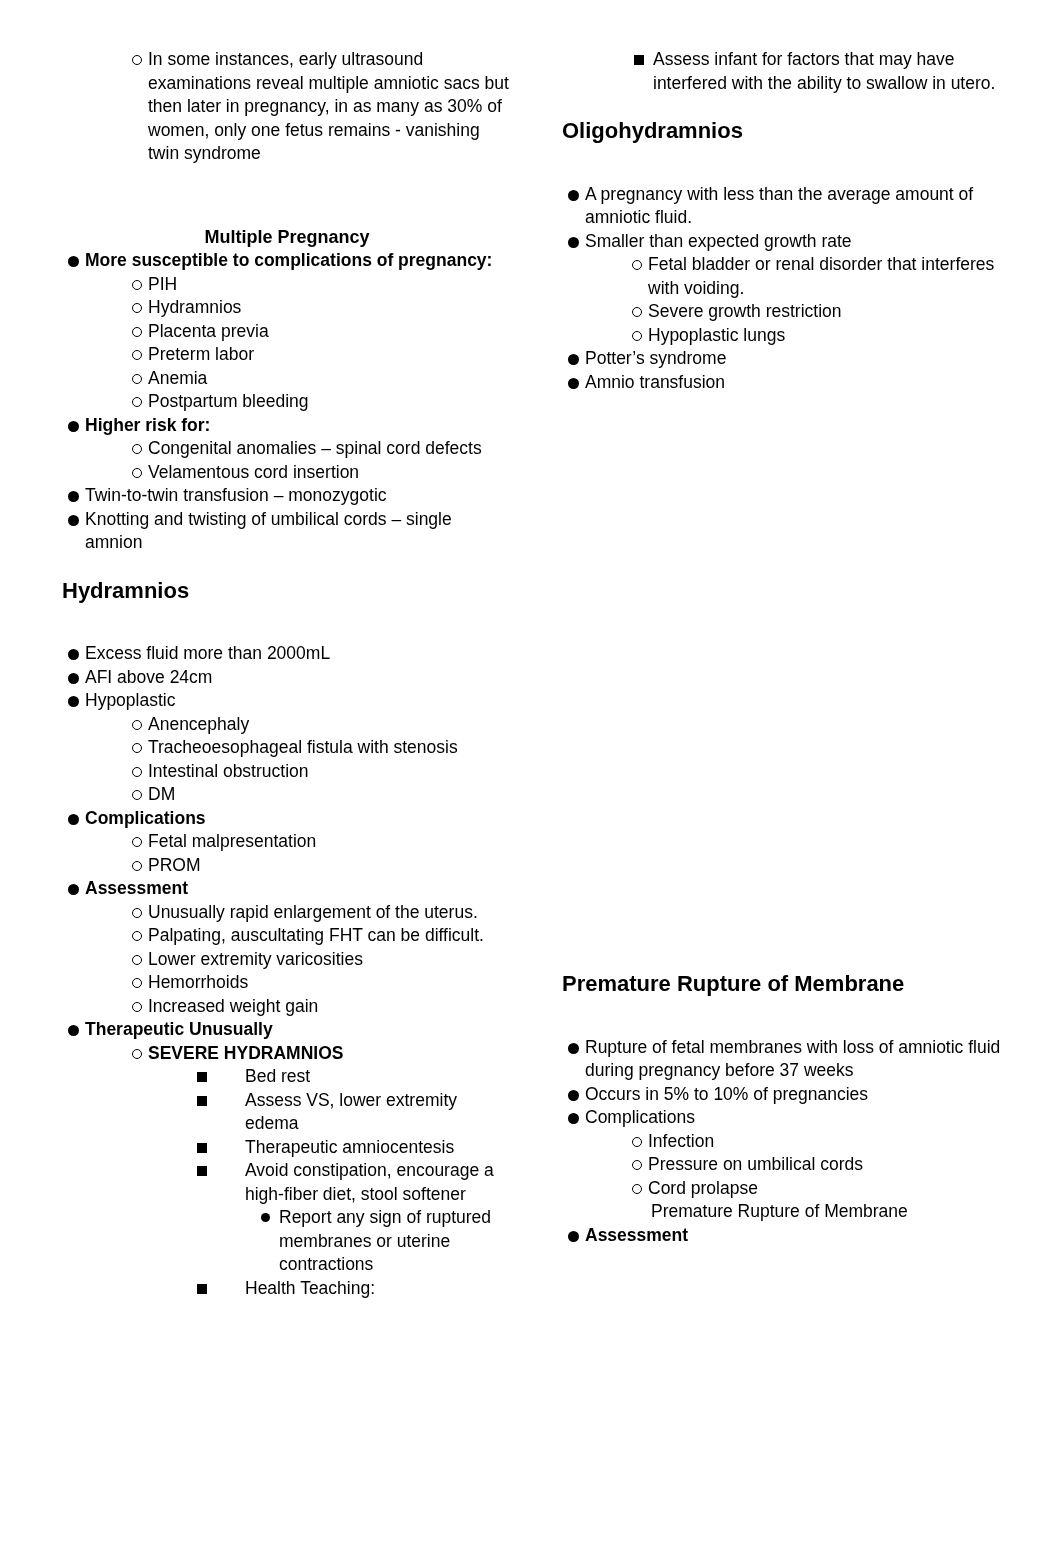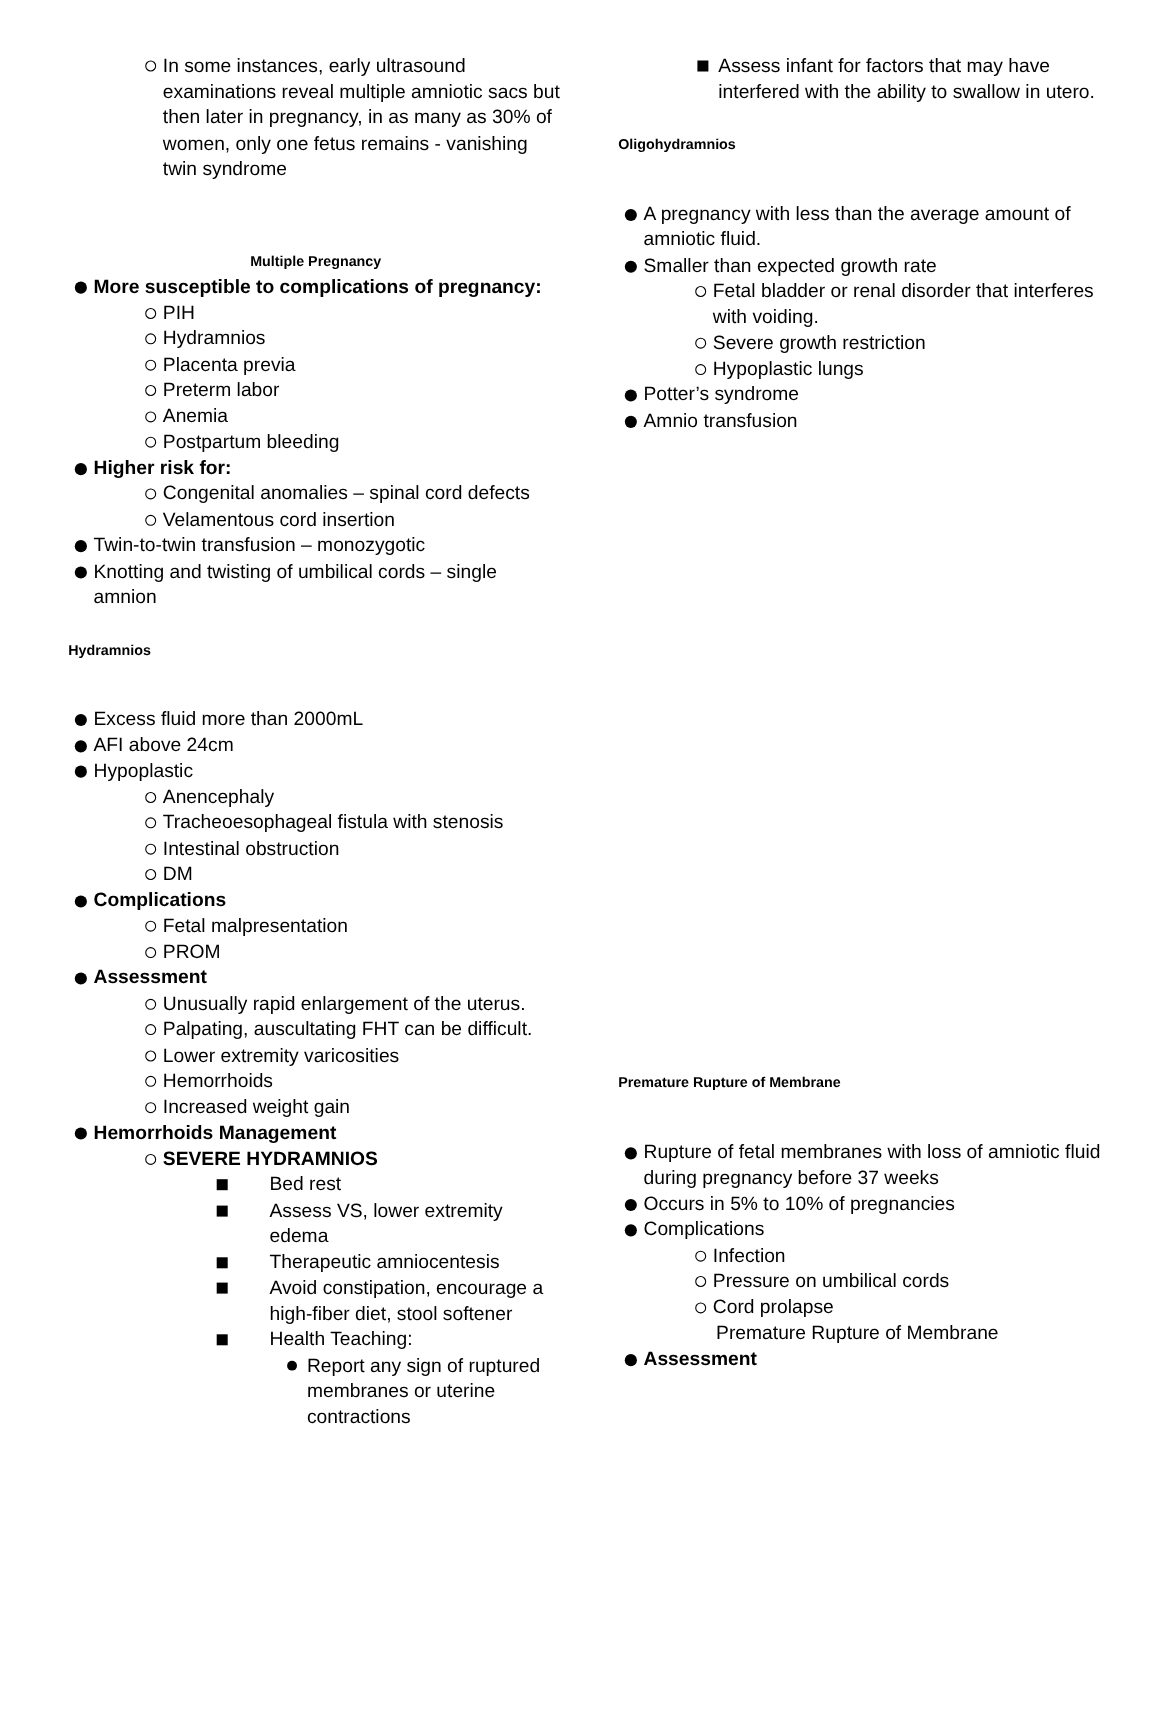--- a/index.html
+++ b/index.html
@@ -47,24 +47,24 @@
   .lvl3 { padding-left:126px;gap:29px; }
   .lvl4 { padding-left:189px; }
 
   .gap-b { width:23px; flex:0 0 23px; display:flex; justify-content:center; }
   .gap-b2 { width:28px; flex:0 0 28px; display:flex; justify-content:center; }
 
   .t { font-size:17.5px; line-height:23.5px; }
   .t-b { font-weight:bold; }
 
   .heading {
-    font-size:13px; font-weight:bold; line-height:23.5px;
+    font-size:22px; font-weight:bold; line-height:23.5px;
   }
   .center-head {
-    text-align:center; font-weight:bold; font-size:13px;
+    text-align:center; font-weight:bold; font-size:18px;
     line-height:23.5px;
   }
   .spacer-16 { height:16px; }
   .spacer-20 { height:20px; }
   .spacer-24 { height:24px; }
   .spacer-40 { height:40px; }
 
   .plain-indent { padding-left:89px; font-size:17.5px; line-height:23.5px; }
 </style>
 </head>
@@ -265,21 +265,21 @@
       <span class="gap-b">
           <span class="b-circle"></span>
         </span>
       <span class="txt t">Increased weight gain</span>
     </div>
 
     <div class="row lvl1">
       <span class="gap-b">
           <span class="b-disc"></span>
         </span>
-      <span class="txt t t-b">Hemorrhoids Management</span>
+      <span class="txt t t-b">Therapeutic Unusually</span>
     </div>
     <div class="row lvl2">
       <span class="gap-b">
           <span class="b-circle"></span>
         </span>
       <span class="txt t t-b">SEVERE HYDRAMNIOS</span>
     </div>
 
     <div class="row lvl3">
       <span class="gap-b2">
@@ -298,31 +298,31 @@
           <span class="b-square"></span>
         </span>
       <span class="txt t">Therapeutic amniocentesis</span>
     </div>
     <div class="row lvl3">
       <span class="gap-b2">
           <span class="b-square"></span>
         </span>
       <span class="txt t">Avoid constipation, encourage a high-fiber diet, stool softener</span>
     </div>
+    <div class="row lvl4">
+      <span class="gap-b2">
+          <span class="b-disc-sm"></span>
+        </span>
+      <span class="txt t">Report any sign of ruptured membranes or uterine contractions</span>
+    </div>
     <div class="row lvl3">
       <span class="gap-b2">
           <span class="b-square"></span>
         </span>
       <span class="txt t">Health Teaching:</span>
-    </div>
-    <div class="row lvl4">
-      <span class="gap-b2">
-          <span class="b-disc-sm"></span>
-        </span>
-      <span class="txt t">Report any sign of ruptured membranes or uterine contractions</span>
     </div>
 
   </div>
 
   <div class="col col-right">
 
     <div class="row lvl2">
       <span class="gap-b2">
           <span class="b-square"></span>
         </span>

